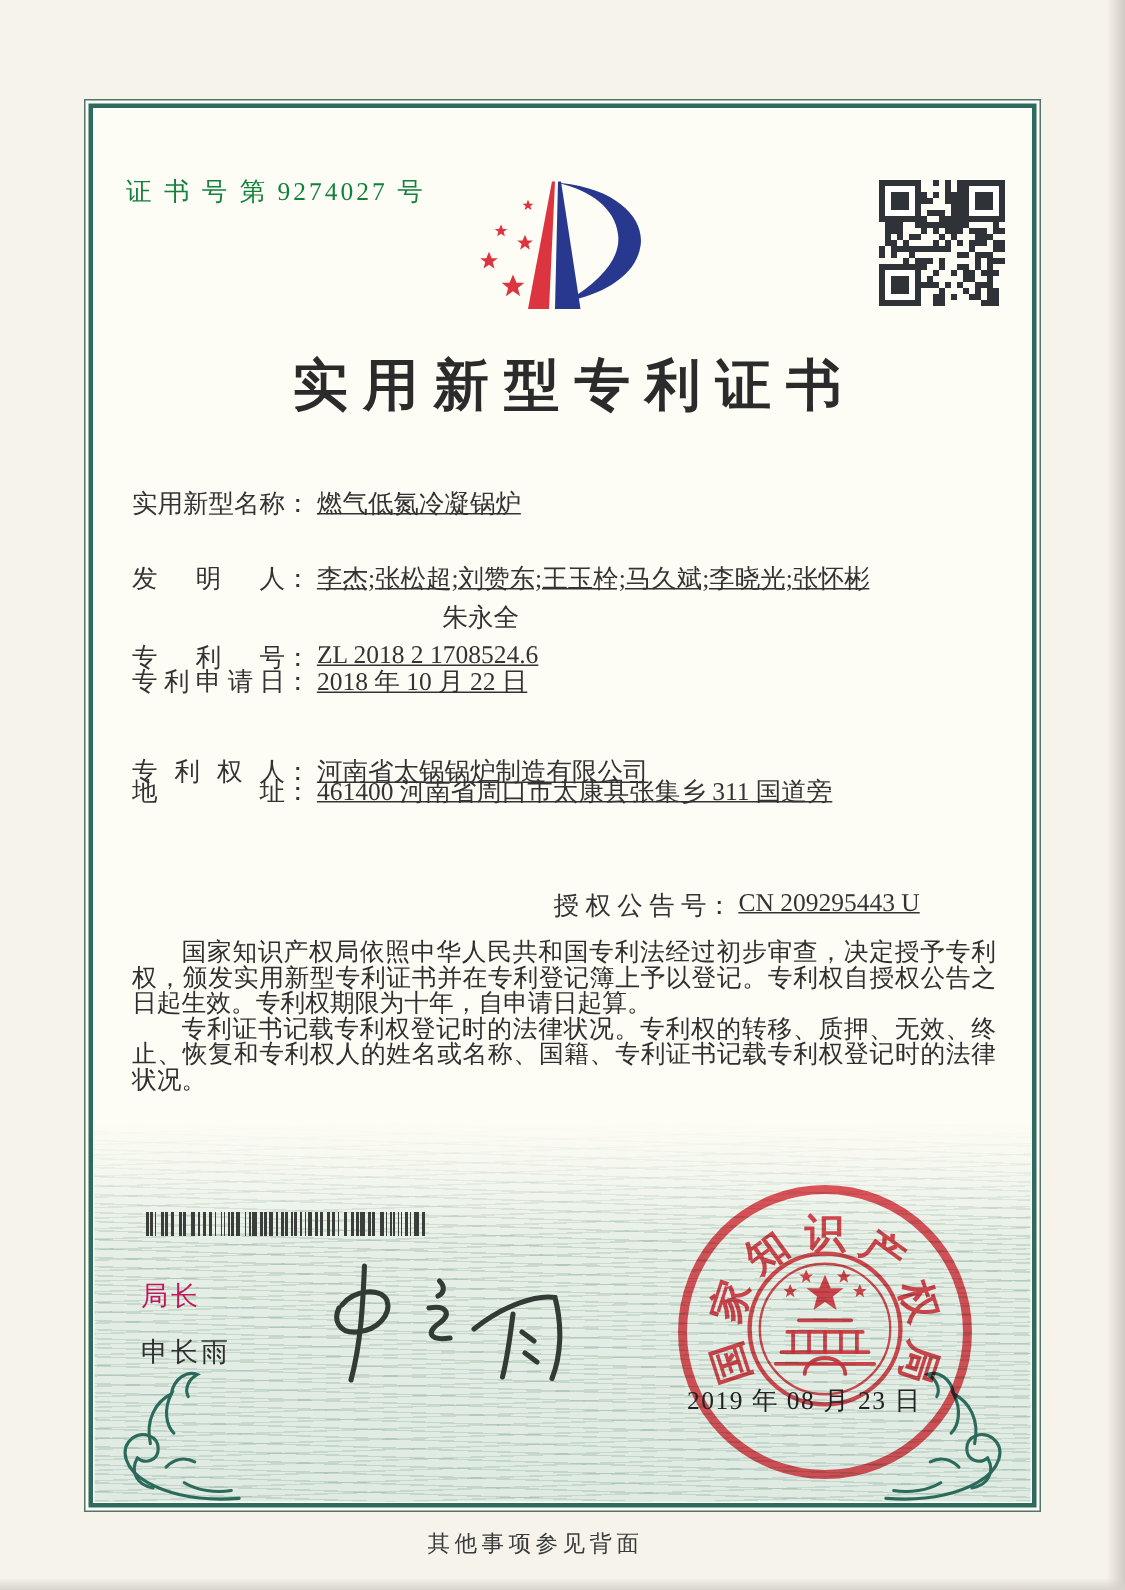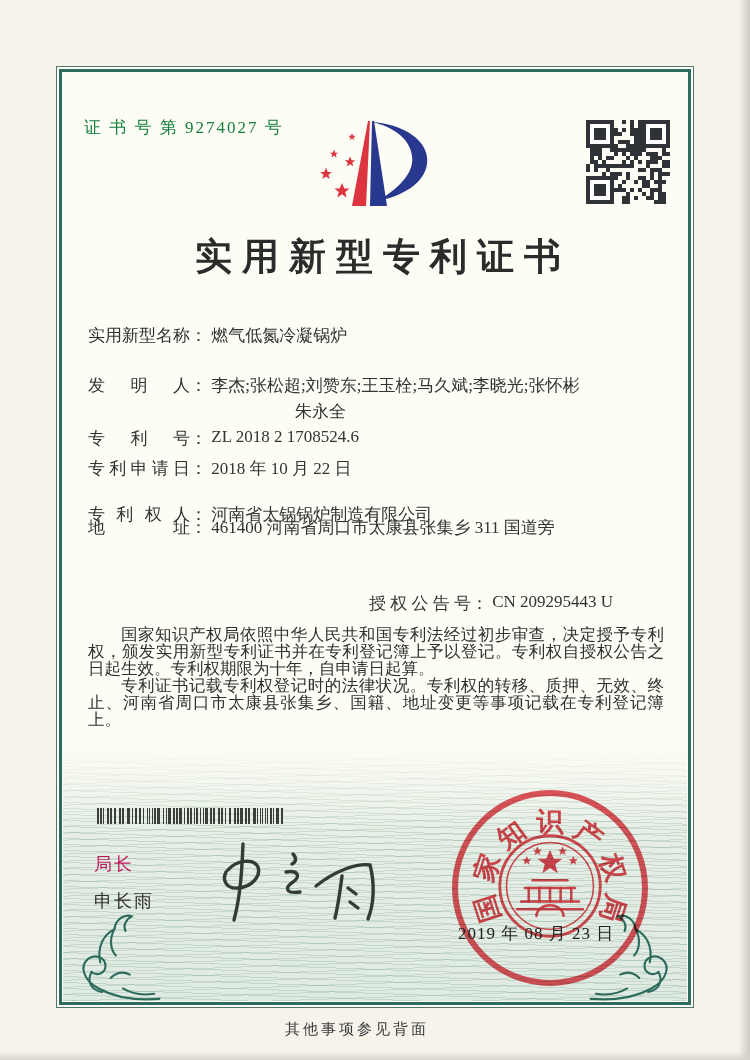--- a/index.html
+++ b/index.html
@@ -30,27 +30,27 @@
   
   .cert-no{position:absolute;left:84px;top:116px;font-size:17px;letter-spacing:2px;color:#15803d;z-index:2;}
   .logo{position:absolute;left:314px;top:114px;width:124px;height:100px;z-index:2;}
   .qr{position:absolute;left:586px;top:120px;width:84px;height:84px;z-index:2;}
   .title{position:absolute;left:16px;right:0;top:232px;text-align:center;font-size:37px;
       font-weight:bold;letter-spacing:10px;color:#2b2b2b;z-index:2;}
   
   .row{position:absolute;left:88px;right:84px;font-size:17px;color:#333;z-index:2;white-space:nowrap;}
   .lbl{display:inline-block;width:102px;text-align:justify;text-align-last:justify;vertical-align:top;}
   .colon{display:inline-block;vertical-align:top;}
-  .val{display:inline-block;vertical-align:top;white-space:normal;}
+  .val{display:inline-block;vertical-align:top;white-space:normal;text-decoration:underline;}
   .row-name{top:324px;}
   .row-inventors{top:374px;}
   .inv-line2{position:absolute;left:207px;top:26px;}
   .row-inventors{height:56px;}
   .row-patno{top:427px;}
-  .row-filing{top:457px;}
+  .row-filing{top:443px;}
   .row-patentee{top:503px;}
   .row-address{top:516px;}
   .row-grant{top:592px;}
   .grant-no{position:absolute;left:281px;top:0;}
   
   .paras{position:absolute;left:88px;right:86px;top:626px;z-index:2;
       font-size:16.5px;line-height:17px;text-align:justify;color:#2f2f2f;}
   .paras p{margin:0;text-indent:2em;}
   
   .barcode{position:absolute;left:97px;top:808px;width:187px;height:16px;z-index:2;}
@@ -311,21 +311,21 @@
 
   <div class="row row-grant">
     <span class="grant-no">
       <span class="lbl">授权公告号</span><span class="colon">：</span>
       <span class="val">CN 209295443 U</span>
     </span>
   </div>
 
   <div class="paras">
     <p>国家知识产权局依照中华人民共和国专利法经过初步审查，决定授予专利权，颁发实用新型专利证书并在专利登记簿上予以登记。专利权自授权公告之日起生效。专利权期限为十年，自申请日起算。</p>
-    <p>专利证书记载专利权登记时的法律状况。专利权的转移、质押、无效、终止、河南省周口市太康县张集乡、国籍、地址变更等事项记载在专利登记簿上。</p>
+    <p>专利证书记载专利权登记时的法律状况。专利权的转移、质押、无效、终止、恢复和专利权人的姓名或名称、国籍、专利证书记载专利权登记时的法律状况。</p>
   </div>
 
   <svg class="barcode" id="barcode" viewBox="0 0 187 16" preserveAspectRatio="none" shape-rendering="crispEdges">
       <rect x="0" y="0" width="2" height="16" fill="#3a3f3c"></rect>
       <rect x="3" y="0" width="2" height="16" fill="#3a3f3c"></rect>
       <rect x="6" y="0" width="1" height="16" fill="#3a3f3c"></rect>
       <rect x="10" y="0" width="2" height="16" fill="#3a3f3c"></rect>
       <rect x="13" y="0" width="2" height="16" fill="#3a3f3c"></rect>
       <rect x="17" y="0" width="2" height="16" fill="#3a3f3c"></rect>
       <rect x="22" y="0" width="2" height="16" fill="#3a3f3c"></rect>

